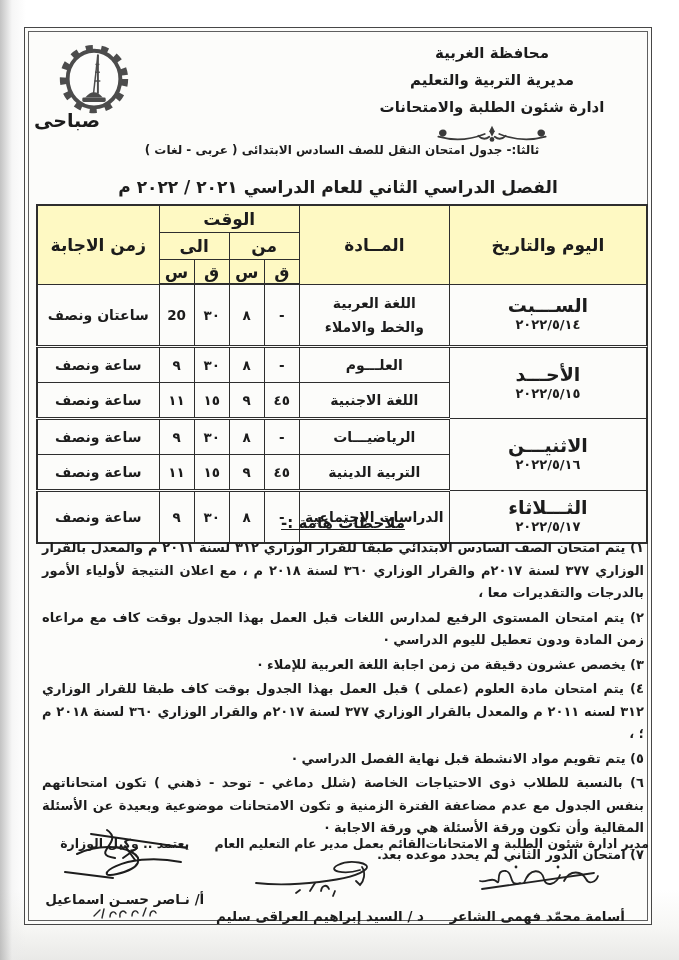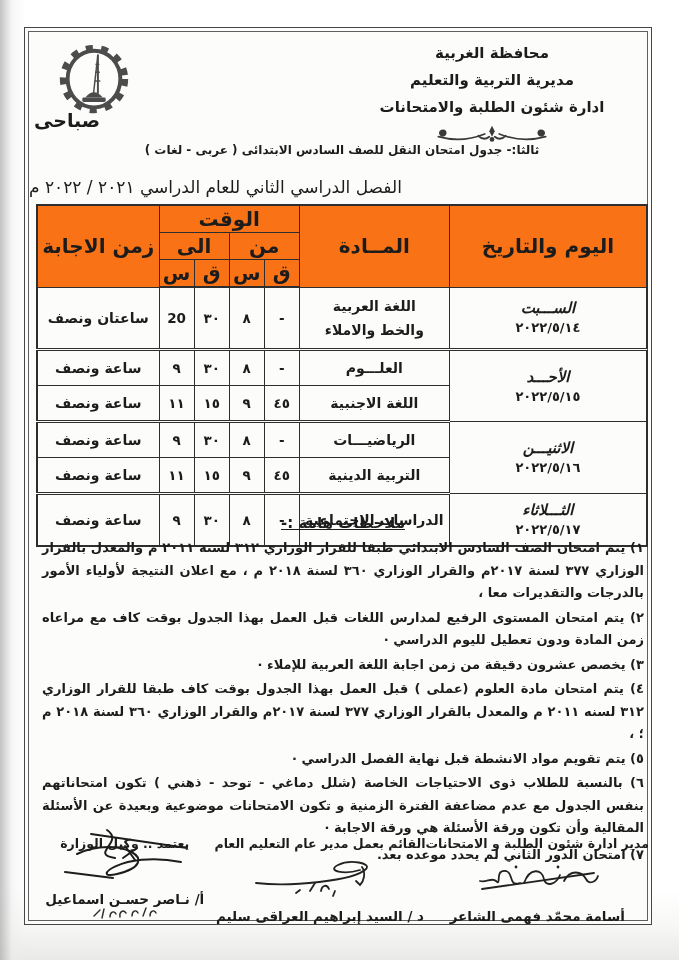--- a/index.html
+++ b/index.html
@@ -39,48 +39,48 @@
   .shift-label{
     position:absolute;top:77px;left:5px;
     font-size:19px;font-weight:bold;
   }
 
   .title-1{
     position:absolute;top:111px;right:0;left:0;text-align:center;
     font-size:12px;font-weight:bold;
   }
   .title-2{
-    position:absolute;top:145px;right:8px;left:0;text-align:left;
-    font-size:17px;font-weight:normal;
+    position:absolute;top:145px;right:8px;left:0;text-align:center;
+    font-size:17px;font-weight:bold;
   }
 
   
   table.schedule{
     position:absolute;top:172px;right:7px;left:7px;
     width:calc(100% - 14px);
     border-collapse:collapse;table-layout:fixed;direction:rtl;
     border:2.2px solid #2e2e2e;
   }
   table.schedule th, table.schedule td{
     border:1.4px solid #2e2e2e;
     text-align:center;vertical-align:middle;
     font-weight:bold;padding:1px 3px;
   }
-  table.schedule thead th{background:#f97316;font-size:20px;}
+  table.schedule thead th{background:#fef9c3;font-size:17px;}
   tr.h1 th{height:24px;}
   tr.h2 th{height:24px;}
   tr.h3 th{height:21px;font-size:13.5px;}
   thead tr.h3 th{border-bottom:2px solid #2e2e2e;}
 
   tr.r-tall td{height:58px;}
   tr.r-std  td{height:32px;}
   tr.r-last td{height:48px;}
   tr.group-end td{border-bottom:3.5px double #2e2e2e;}
 
-  .day-name{font-size:15px;font-weight:bold;line-height:20px;font-style:italic;}
+  .day-name{font-size:19px;font-weight:bold;line-height:20px;}
   .day-date{font-size:13px;font-weight:bold;line-height:19px;letter-spacing:.5px;}
   td.day-cell{vertical-align:middle;}
   .subject{font-size:14px;}
   .subject-l2{margin-top:8px;}
   td.num{font-size:13.5px;}
   td.duration{font-size:14px;}
 
   
   .notes{position:absolute;top:482px;right:11px;left:13px;}
   .notes-heading{

